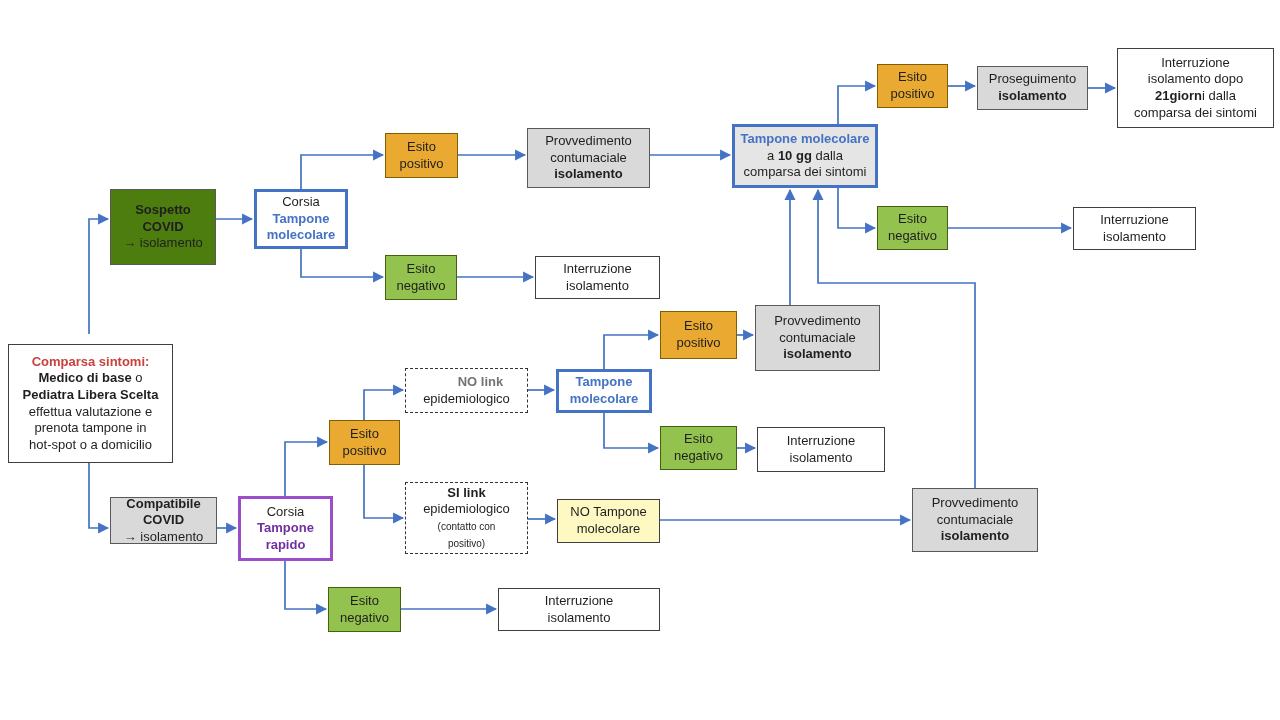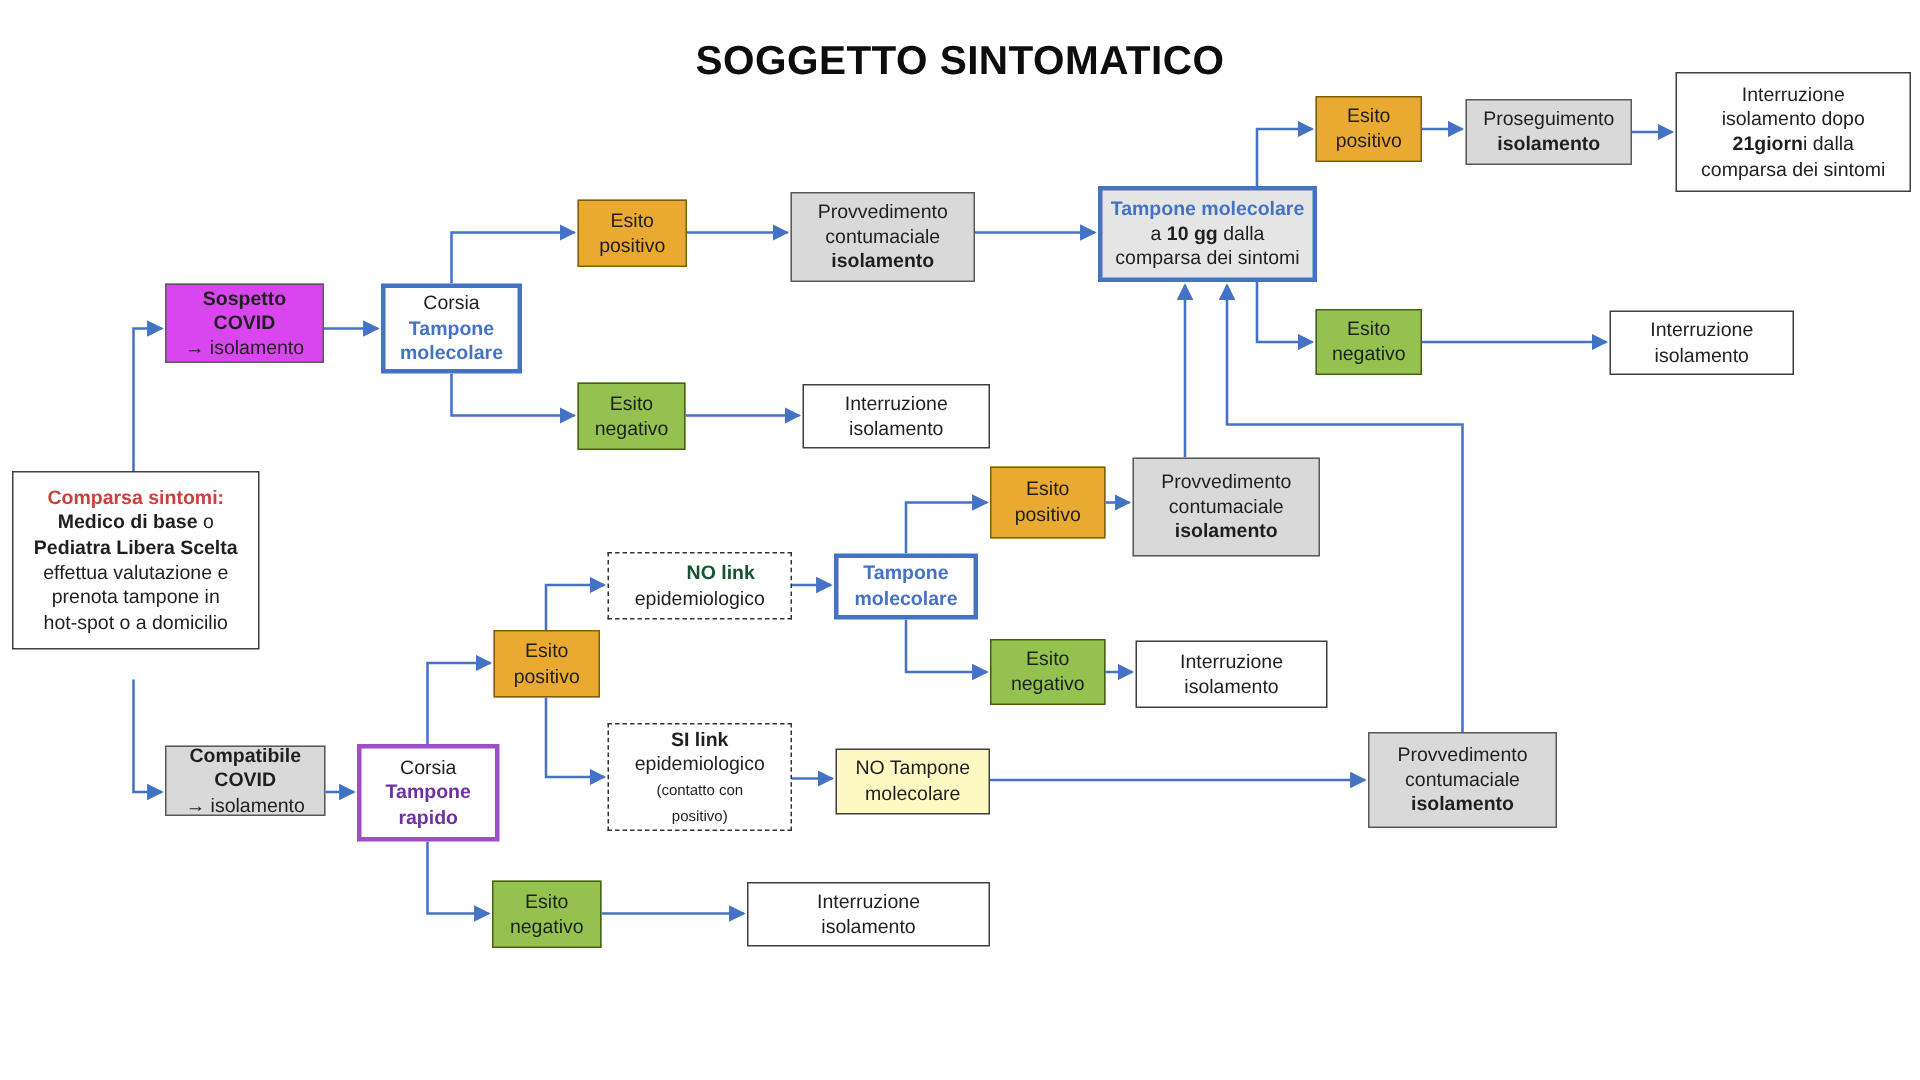--- a/index.html
+++ b/index.html
@@ -13,21 +13,20 @@
           align-items:center; justify-content:center; text-align:center;
           font-size:13px; line-height:1.28; color:#1f1f1f; padding:2px 3px; }
   .node .ln { width:100%; }
   .node span.b { font-weight:bold; }
   .node span.sm { font-size:10px; line-height:1.15; }
 </style>
 </head>
 <body>
 
 <div class="canvas">
-  <div class="title">SOGGETTO SINTOMATICO</div>
   <svg class="edges" viewBox="0 0 1280 720">
     <defs>
       <marker id="arrow" viewBox="0 0 10 10" refX="9" refY="5" markerWidth="6.5" markerHeight="6.5" orient="auto-start-reverse">
         <path id="arrowhead" d="M0,0 L10,5 L0,10 z" fill="#4472C4"></path>
       </marker>
     </defs>
     <g id="edge-group">
         <polyline points="89,334 89,219 108,219" stroke="#4472C4" marker-end="url(#arrow)"></polyline>
         <polyline points="89,453 89,528 108,528" stroke="#4472C4" marker-end="url(#arrow)"></polyline>
         <polyline points="216,219 252,219" stroke="#4472C4" marker-end="url(#arrow)"></polyline>
@@ -52,29 +51,29 @@
         <polyline points="364,465 364,518 403,518" stroke="#4472C4" marker-end="url(#arrow)"></polyline>
         <polyline points="285,496 285,442 327,442" stroke="#4472C4" marker-end="url(#arrow)"></polyline>
         <polyline points="285,561 285,609 326,609" stroke="#4472C4" marker-end="url(#arrow)"></polyline>
         <polyline points="401,609 496,609" stroke="#4472C4" marker-end="url(#arrow)"></polyline>
         <polyline points="528,519 555,519" stroke="#4472C4" marker-end="url(#arrow)"></polyline>
         <polyline points="660,520 910,520" stroke="#4472C4" marker-end="url(#arrow)"></polyline>
         <polyline points="217,528 236,528" stroke="#4472C4" marker-end="url(#arrow)"></polyline>
       </g>
   </svg>
   <div id="nodes-layer">
-      <div class="node" style="left: 8px; top: 314px; width: 165px; height: 119px; background: rgb(255, 255, 255); border: 1.5px solid rgb(63, 63, 63);">
+      <div class="node" style="left: 8px; top: 344px; width: 165px; height: 119px; background: rgb(255, 255, 255); border: 1.5px solid rgb(63, 63, 63);">
         <div class="ln"><span class="b" style="color: rgb(201, 64, 60);">Comparsa sintomi:</span></div>
         <div class="ln"><span class="b" style="color: rgb(31, 31, 31);">Medico di base</span><span style="color: rgb(31, 31, 31);"> o</span></div>
         <div class="ln"><span class="b" style="color: rgb(31, 31, 31);">Pediatra Libera Scelta</span></div>
         <div class="ln"><span style="color: rgb(31, 31, 31);">effettua valutazione e</span></div>
         <div class="ln"><span style="color: rgb(31, 31, 31);">prenota tampone in</span></div>
         <div class="ln"><span style="color: rgb(31, 31, 31);">hot-spot o a domicilio</span></div>
       </div>
-      <div class="node" style="left: 110px; top: 189px; width: 106px; height: 53px; background: #d946ef; border: 1.5px solid rgb(89, 89, 89);">
+      <div class="node" style="left: 110px; top: 189px; width: 106px; height: 76px; background: #4d7c0f; border: 1.5px solid rgb(89, 89, 89);">
         <div class="ln"><span class="b" style="color: rgb(31, 31, 31);">Sospetto</span></div>
         <div class="ln"><span class="b" style="color: rgb(31, 31, 31);">COVID</span></div>
         <div class="ln"><span style="color: rgb(31, 31, 31);">→ isolamento</span></div>
       </div>
       <div class="node" style="left: 254px; top: 189px; width: 94px; height: 60px; background: rgb(255, 255, 255); border: 3px solid rgb(68, 114, 196);">
         <div class="ln"><span style="color: rgb(31, 31, 31);">Corsia</span></div>
         <div class="ln"><span class="b" style="color: rgb(68, 114, 196);">Tampone</span></div>
         <div class="ln"><span class="b" style="color: rgb(68, 114, 196);">molecolare</span></div>
       </div>
       <div class="node" style="left: 385px; top: 133px; width: 73px; height: 45px; background: rgb(234, 170, 49); border: 1.5px solid rgb(127, 96, 0);">
@@ -124,21 +123,21 @@
       <div class="node" style="left: 660px; top: 311px; width: 77px; height: 48px; background: rgb(234, 170, 49); border: 1.5px solid rgb(127, 96, 0);">
         <div class="ln"><span style="color: rgb(31, 31, 31);">Esito</span></div>
         <div class="ln"><span style="color: rgb(31, 31, 31);">positivo</span></div>
       </div>
       <div class="node" style="left: 755px; top: 305px; width: 125px; height: 66px; background: rgb(217, 217, 217); border: 1.5px solid rgb(89, 89, 89);">
         <div class="ln"><span style="color: rgb(31, 31, 31);">Provvedimento</span></div>
         <div class="ln"><span style="color: rgb(31, 31, 31);">contumaciale</span></div>
         <div class="ln"><span class="b" style="color: rgb(31, 31, 31);">isolamento</span></div>
       </div>
       <div class="node" style="left: 405px; top: 368px; width: 123px; height: 45px; background: rgb(255, 255, 255); border: 1.5px dashed rgb(51, 51, 51);">
-        <div class="ln"><span class="b" style="color: #14532d; padding-left: 28px;">NO link</span></div>
+        <div class="ln"><span class="b" style="color: #737373; padding-left: 28px;">NO link</span></div>
         <div class="ln"><span style="color: rgb(31, 31, 31);">epidemiologico</span></div>
       </div>
       <div class="node" style="left: 556px; top: 369px; width: 96px; height: 44px; background: rgb(255, 255, 255); border: 3px solid rgb(68, 114, 196);">
         <div class="ln"><span class="b" style="color: rgb(68, 114, 196);">Tampone</span></div>
         <div class="ln"><span class="b" style="color: rgb(68, 114, 196);">molecolare</span></div>
       </div>
       <div class="node" style="left: 329px; top: 420px; width: 71px; height: 45px; background: rgb(234, 170, 49); border: 1.5px solid rgb(127, 96, 0);">
         <div class="ln"><span style="color: rgb(31, 31, 31);">Esito</span></div>
         <div class="ln"><span style="color: rgb(31, 31, 31);">positivo</span></div>
       </div>

